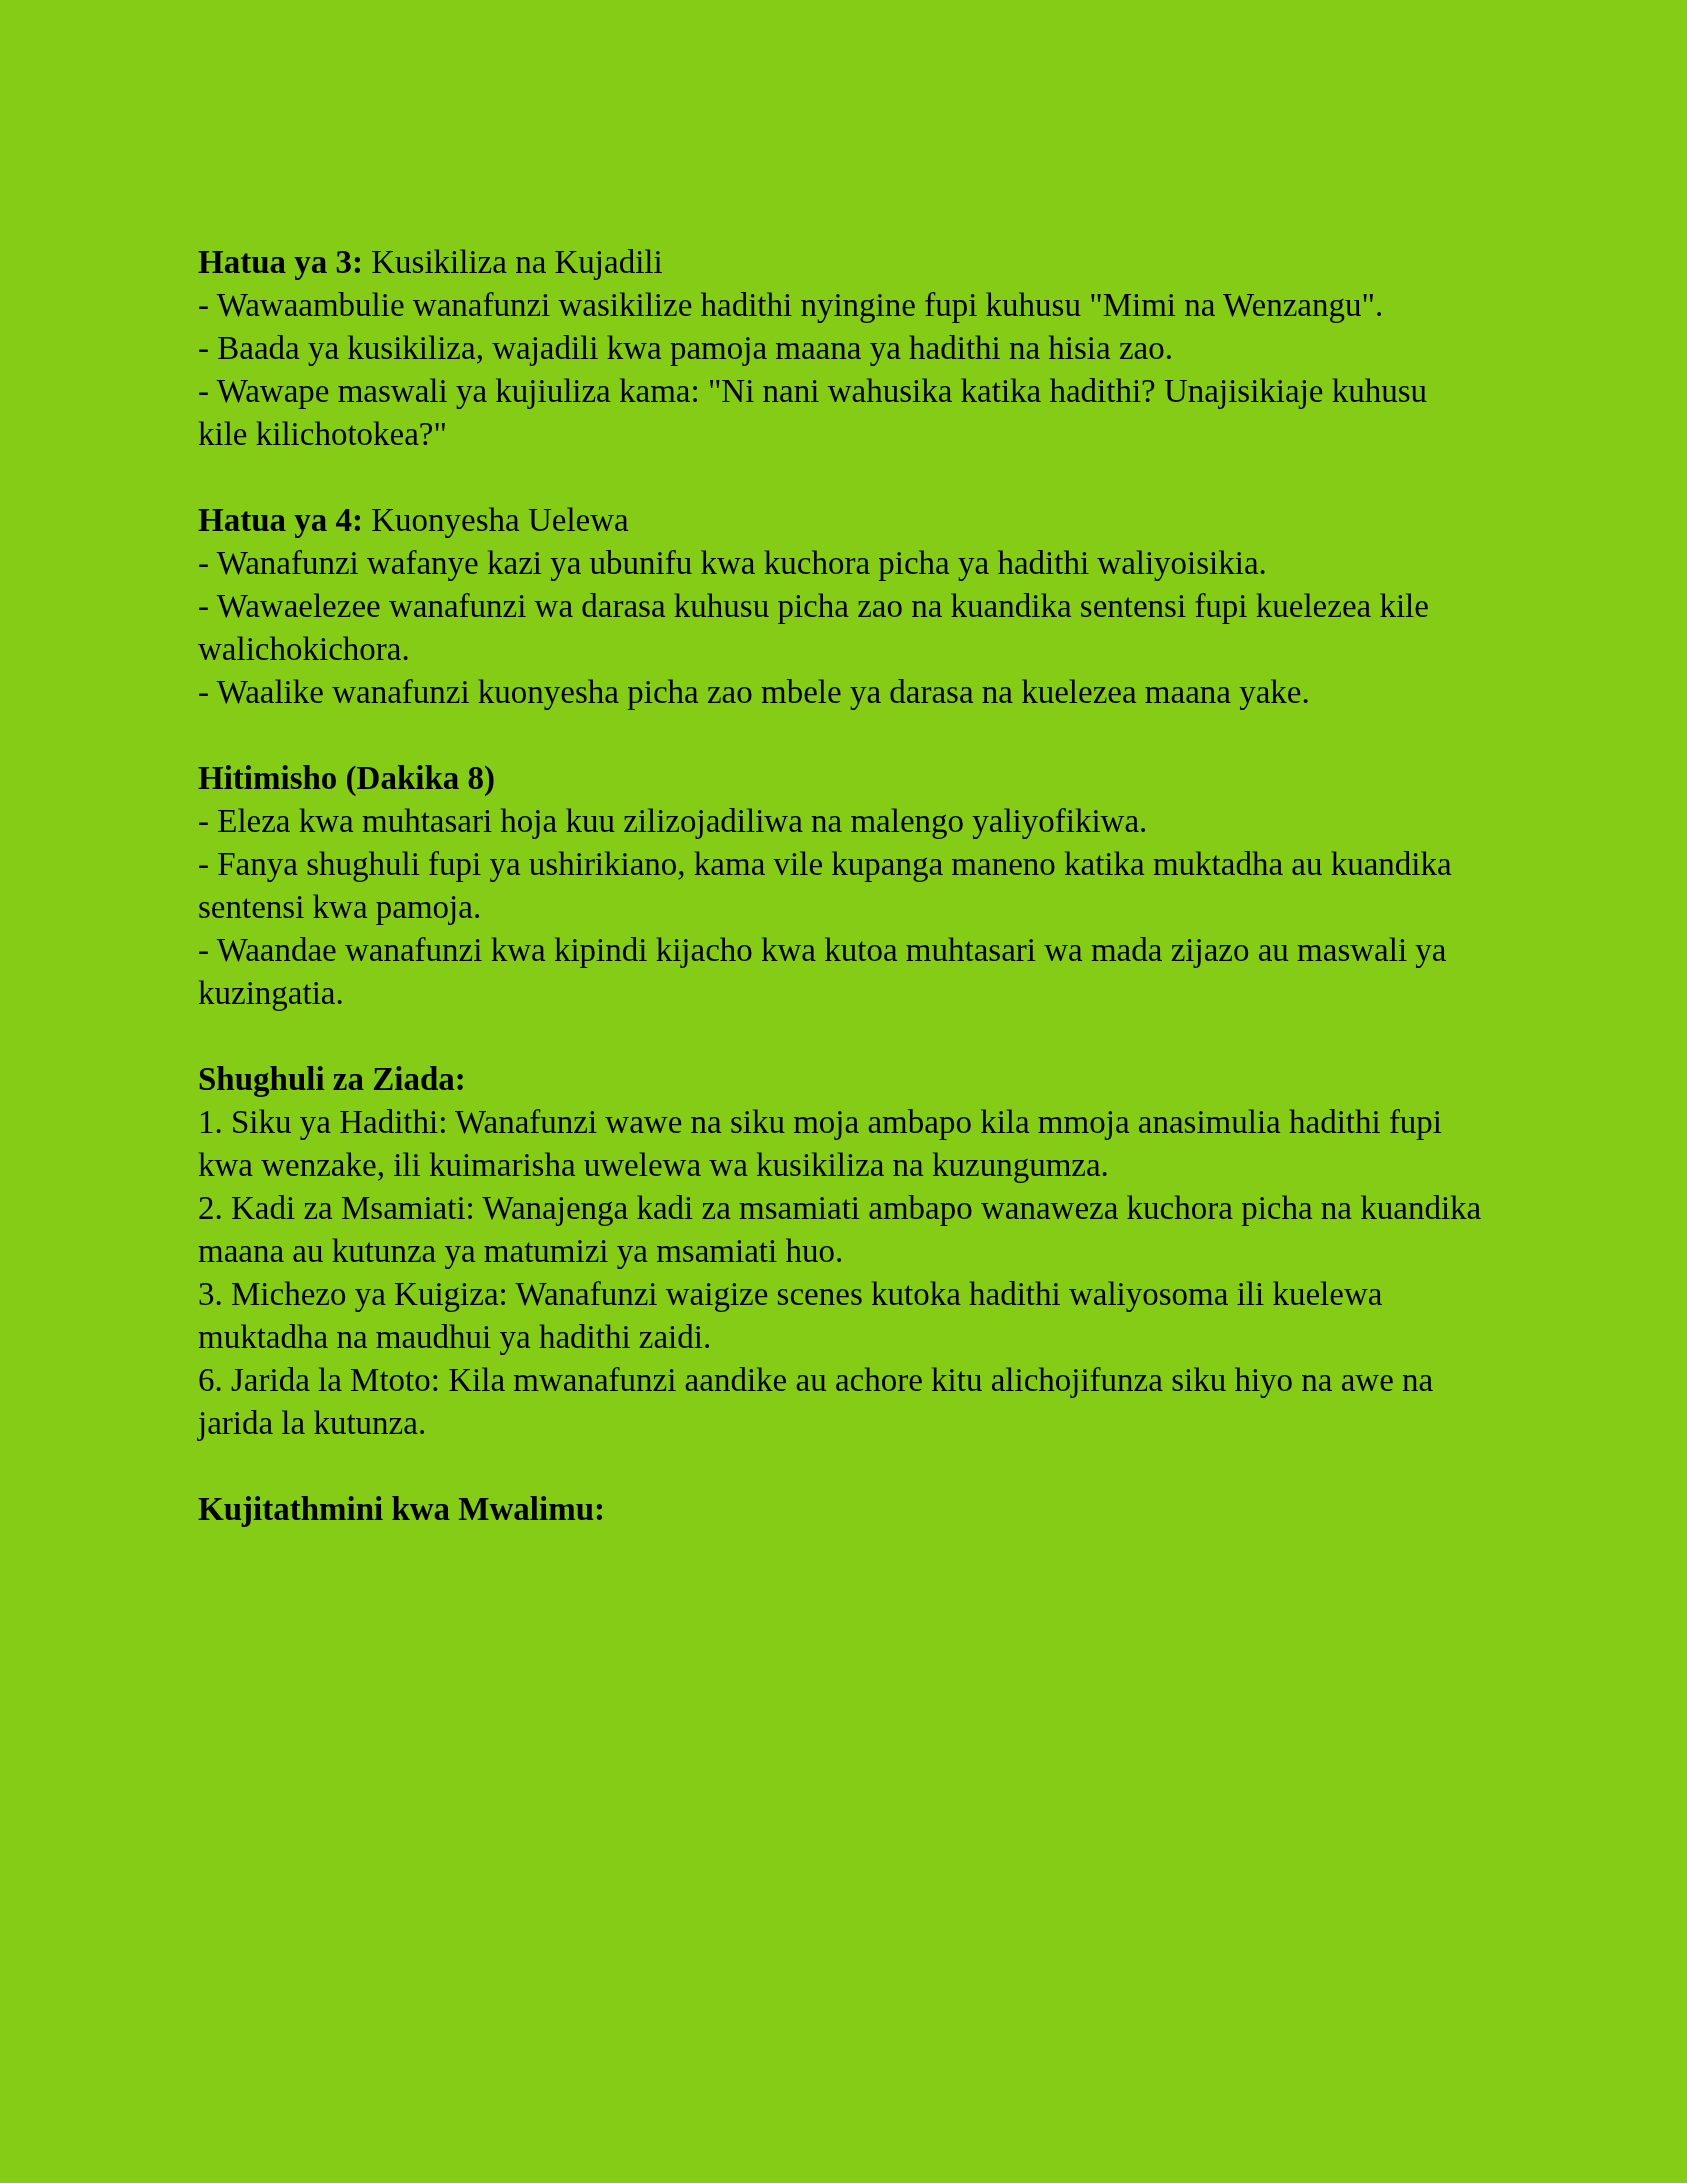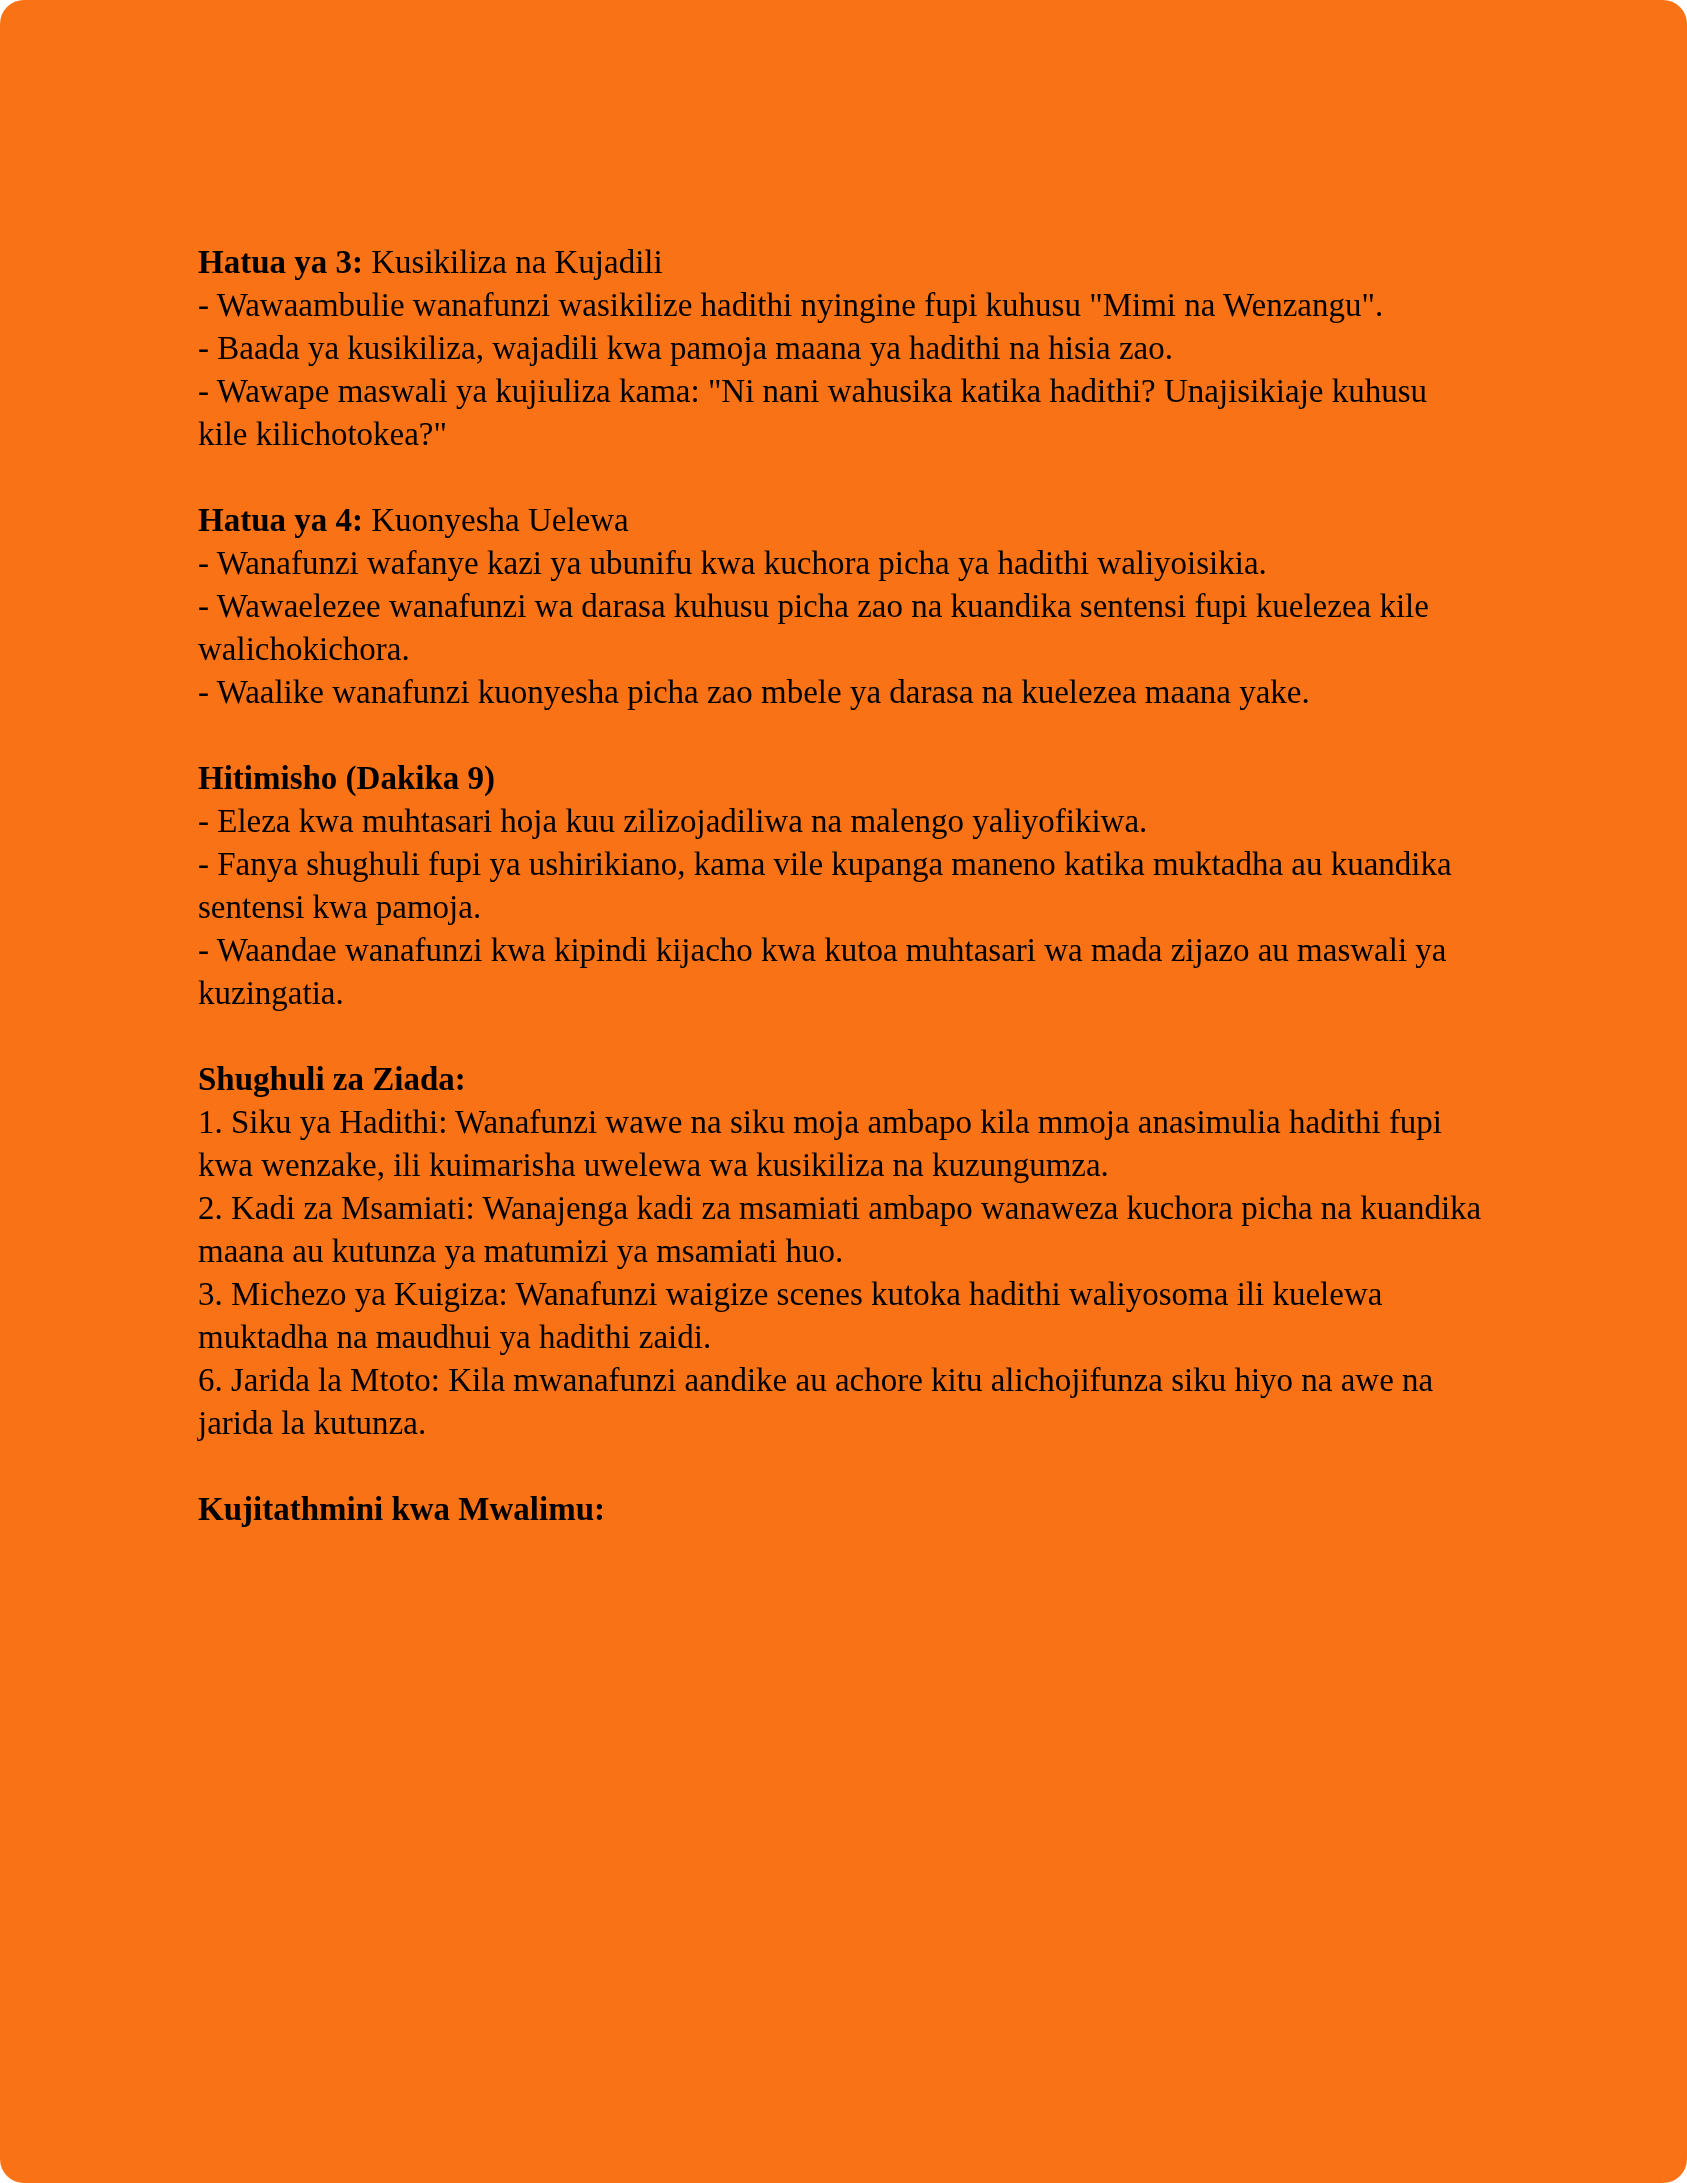--- a/index.html
+++ b/index.html
@@ -4,23 +4,22 @@
 <style>
   html, body {
     margin: 0;
     padding: 0;
     background: #ffffff;
   }
   .page {
     position: relative;
     width: 1687px;
     height: 2183px;
-    background: #f97316;
+    background: #84cc16;
     overflow: hidden;
-    border-radius: 24px;
   }
   .content {
     position: absolute;
     left: 198px;
     top: 241px;
     width: 1297px;
     color: #000000;
     font-family: "Liberation Serif", "DejaVu Serif", serif;
     font-size: 33px;
     line-height: 43px;
@@ -52,21 +51,21 @@
 
     <div class="section">
       <div class="line"><span class="bold">Hatua ya 4:</span><span> Kuonyesha Uelewa</span></div>
       <div class="line">- Wanafunzi wafanye kazi ya ubunifu kwa kuchora picha ya hadithi waliyoisikia.</div>
       <div class="line">- Wawaelezee wanafunzi wa darasa kuhusu picha zao na kuandika sentensi fupi kuelezea kile</div>
       <div class="line">walichokichora.</div>
       <div class="line">- Waalike wanafunzi kuonyesha picha zao mbele ya darasa na kuelezea maana yake.</div>
     </div>
 
     <div class="section">
-      <div class="line"><span class="bold">Hitimisho (Dakika 9)</span><span></span></div>
+      <div class="line"><span class="bold">Hitimisho (Dakika 8)</span><span></span></div>
       <div class="line">- Eleza kwa muhtasari hoja kuu zilizojadiliwa na malengo yaliyofikiwa.</div>
       <div class="line">- Fanya shughuli fupi ya ushirikiano, kama vile kupanga maneno katika muktadha au kuandika</div>
       <div class="line">sentensi kwa pamoja.</div>
       <div class="line">- Waandae wanafunzi kwa kipindi kijacho kwa kutoa muhtasari wa mada zijazo au maswali ya</div>
       <div class="line">kuzingatia.</div>
     </div>
 
     <div class="section">
       <div class="line"><span class="bold">Shughuli za Ziada:</span><span></span></div>
       <div class="line">1. Siku ya Hadithi: Wanafunzi wawe na siku moja ambapo kila mmoja anasimulia hadithi fupi</div>

